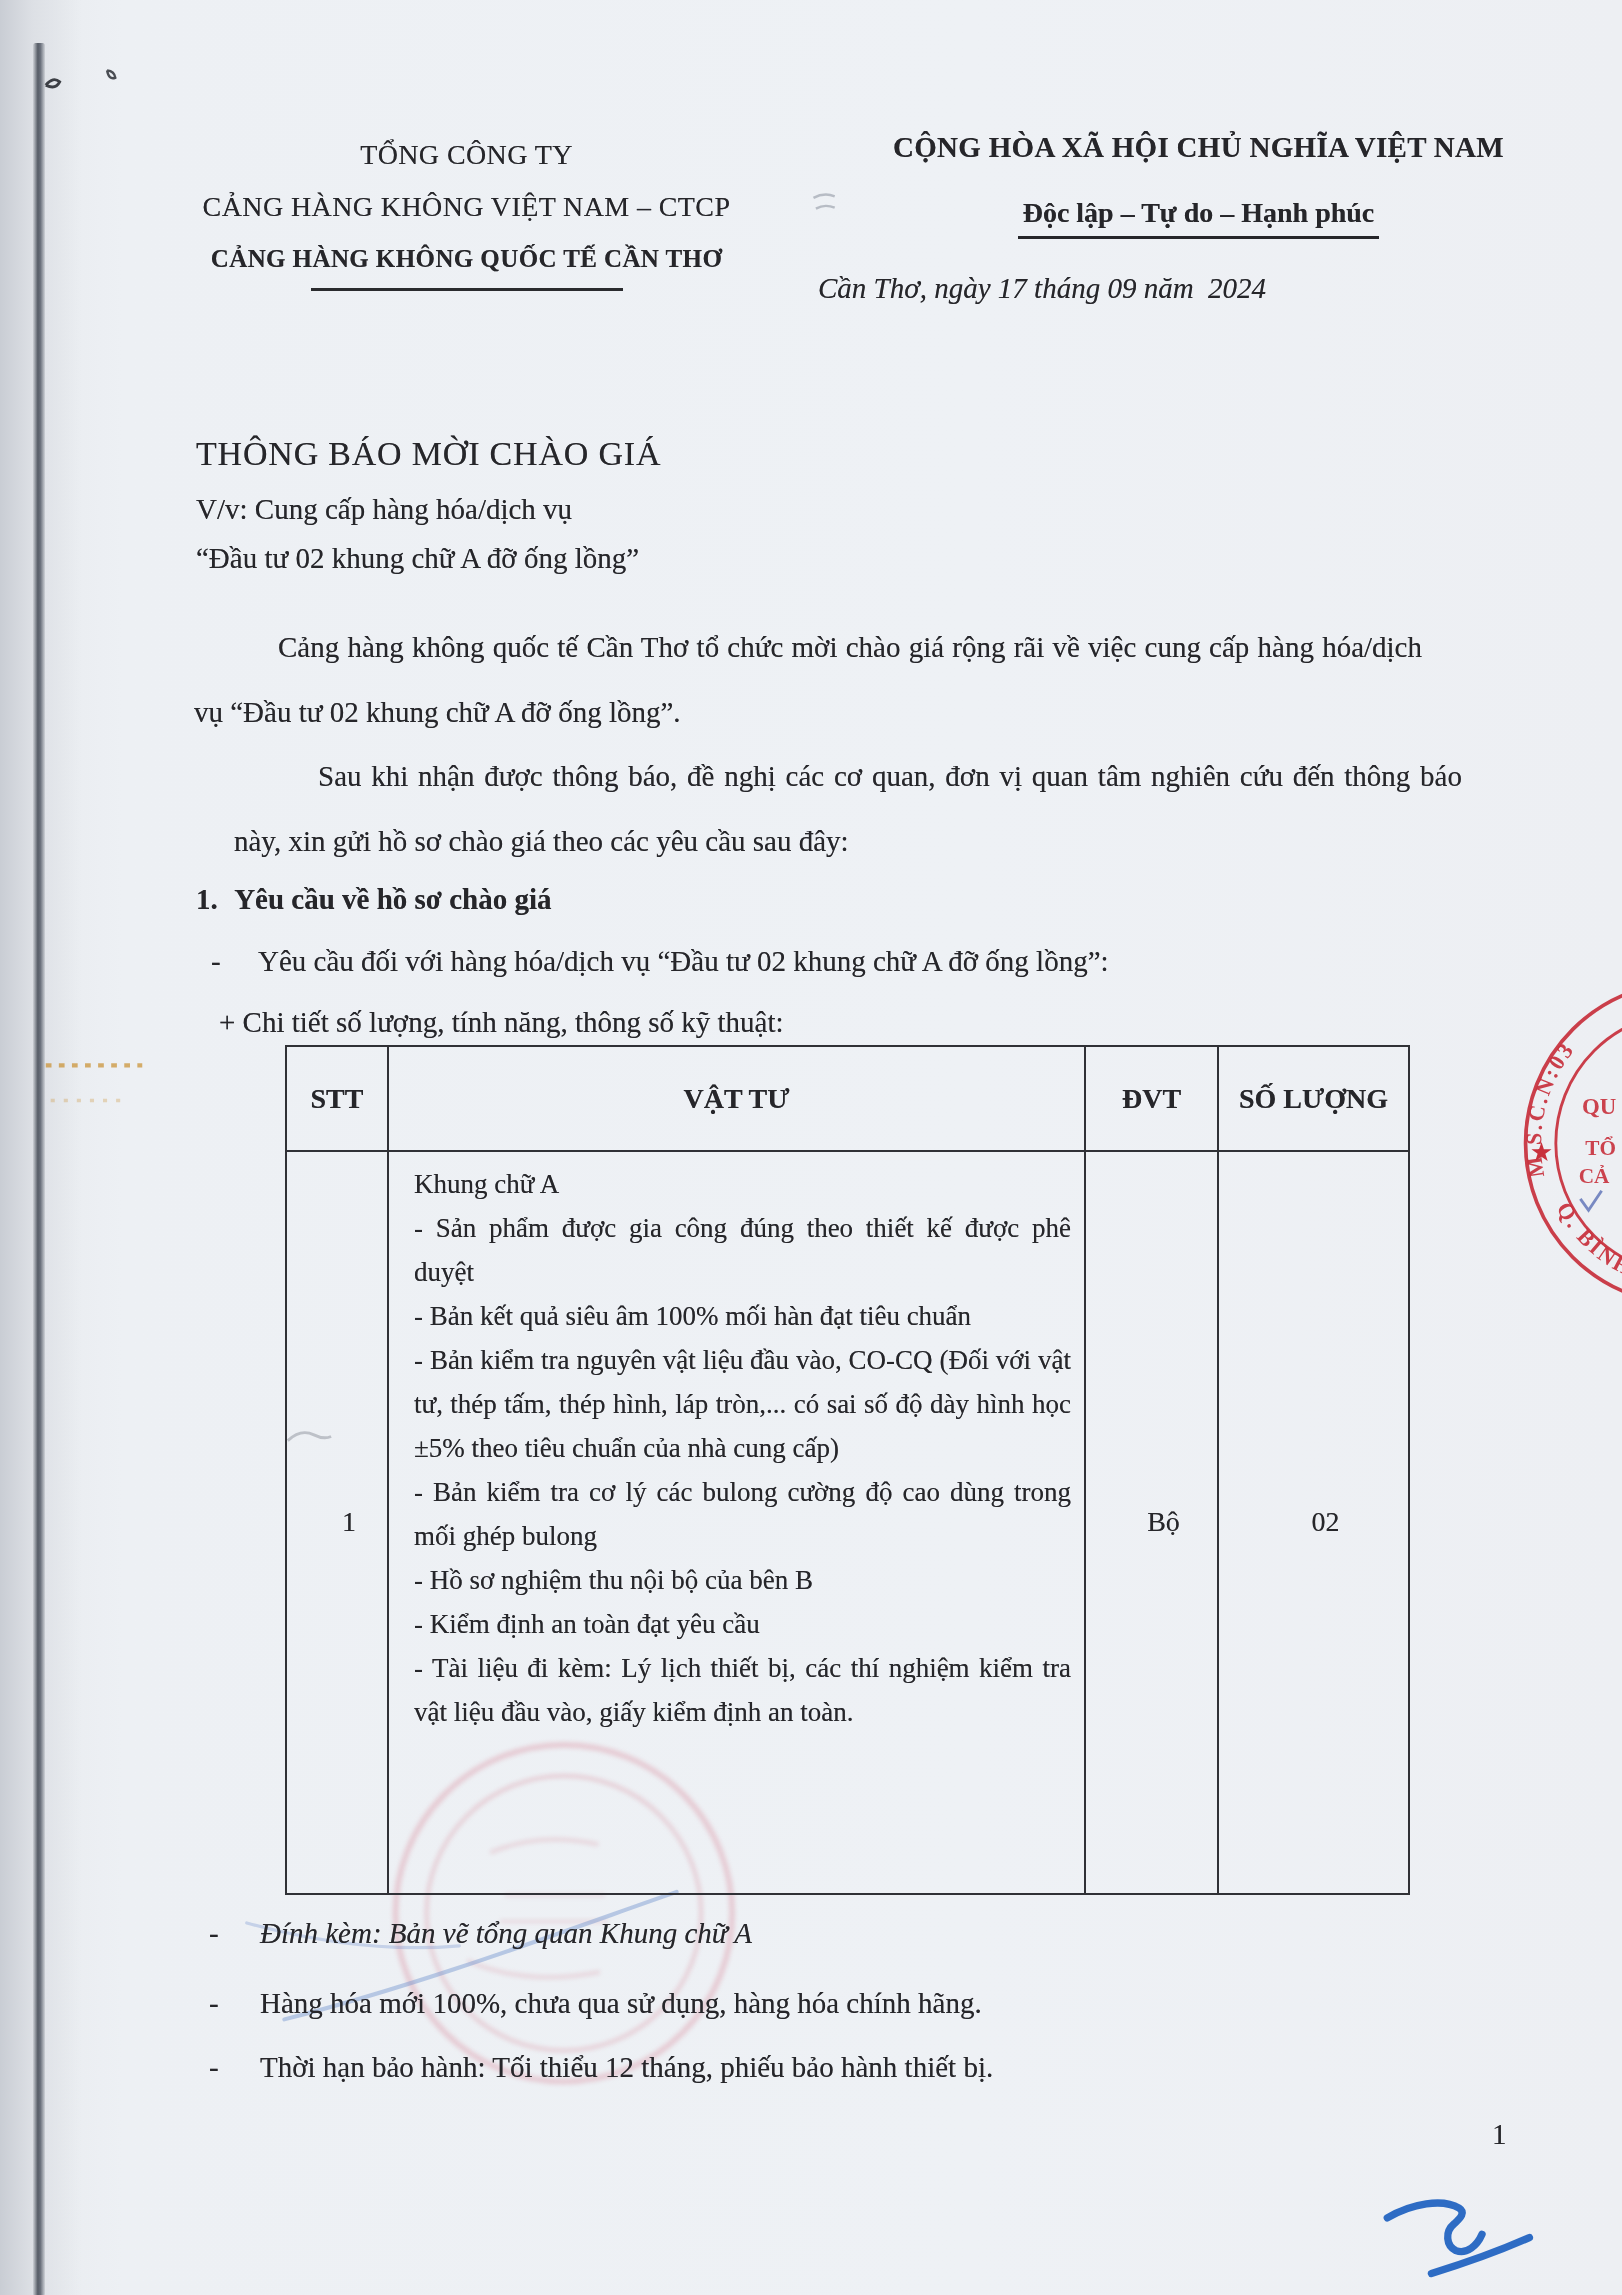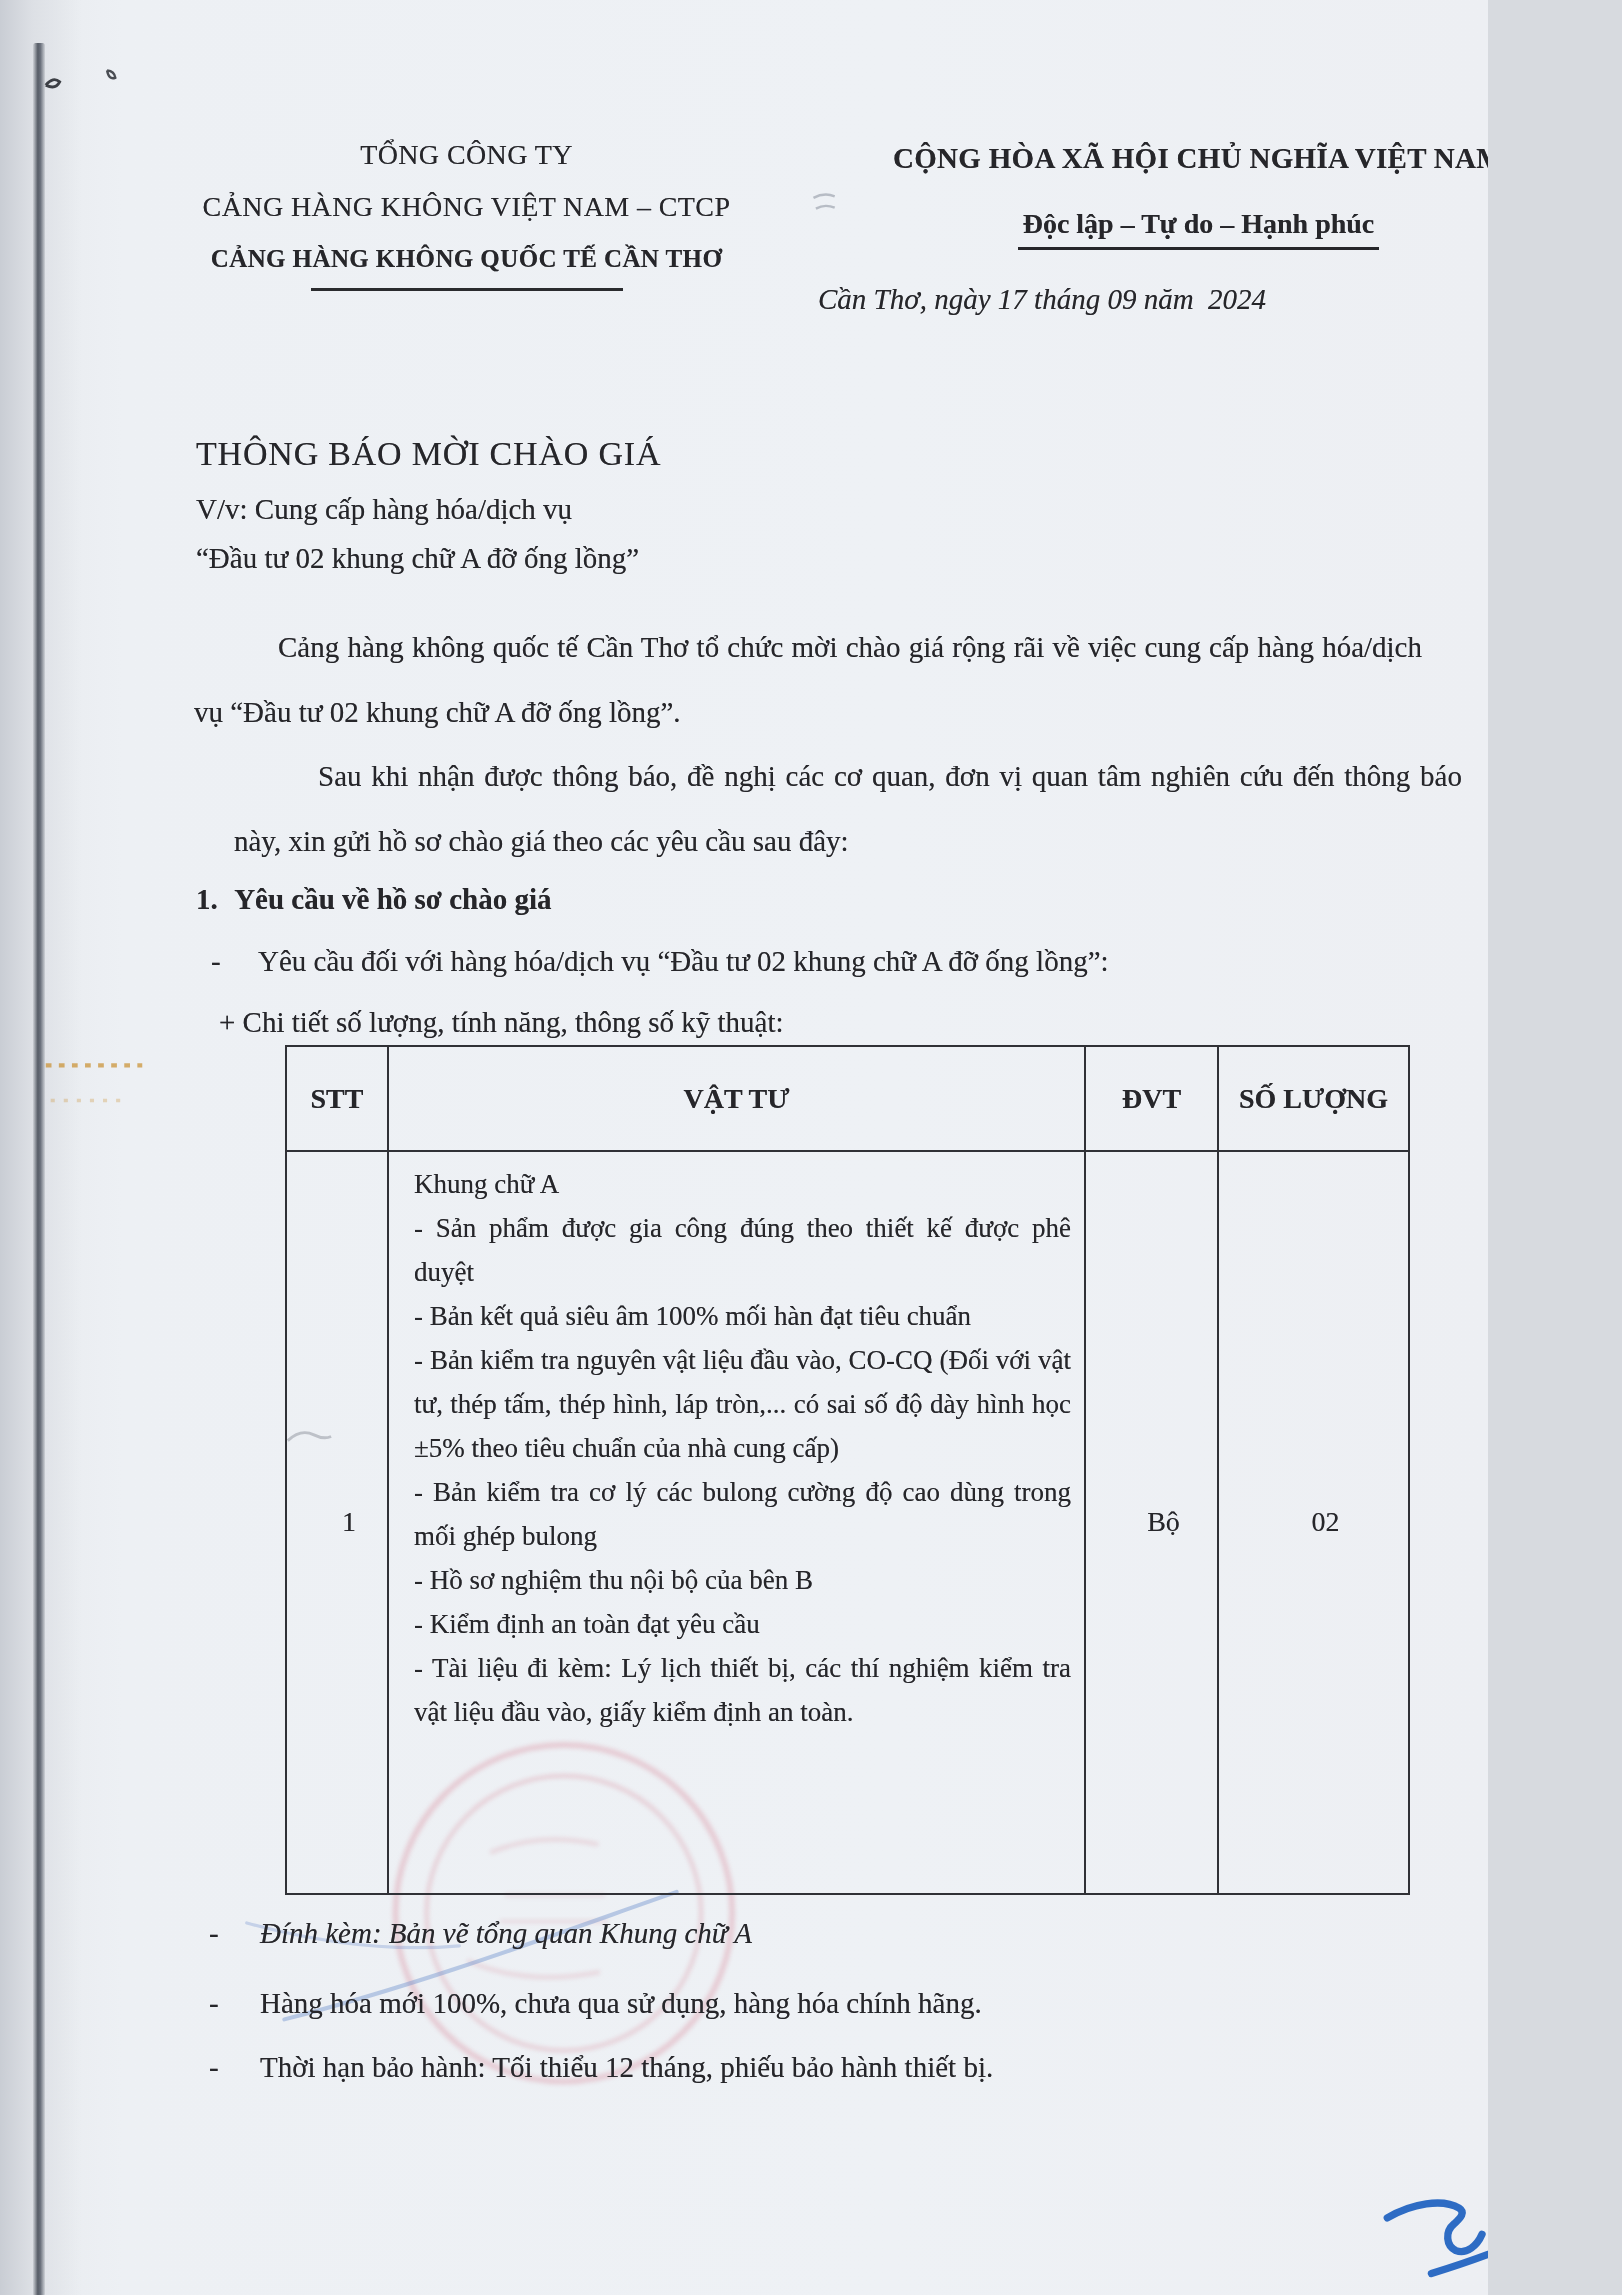--- a/index.html
+++ b/index.html
@@ -1,39 +1,39 @@
 <!DOCTYPE html>
 <html style="font-size:13px"><head>
 <meta charset="utf-8">
 <style>
   html,body{margin:0;padding:0;background:#d7dadf;}
   .page{
     position:relative;
-    width:1488px;height:2295px;
+    width:1622px;height:2295px;
     background:linear-gradient(90deg,#e7eaee 0px,#edf0f4 123px,#eef1f5 60%,#edeff3 100%);
     overflow:hidden;
     font-family:"Liberation Serif","DejaVu Serif",serif;
     color:#26262a;
   }
   .txt{ text-shadow:0 0 0.5px rgba(35,35,40,0.55); }
 
   
   .edge-band{position:absolute;left:0;top:0;width:82px;height:100%;
     background:linear-gradient(90deg,#c9cdd4 0%,#dde0e5 40%,rgba(238,241,245,0) 100%);}
   .edge-line{position:absolute;left:33px;top:43px;width:12.3px;height:2253px;
     background:linear-gradient(90deg,rgba(96,102,112,0.12),#565c66 40%,#6b717c 62%,rgba(110,116,126,0.15));
     border-radius:2.5px;}
 
   
   .hdr-left{position:absolute;top:129px;left:78px;width:777px;text-align:center;
     font-size:28px;line-height:52px;letter-spacing:0.4px;}
   .hdr-left .l3{font-weight:bold;font-size:25px;}
   .hdr-rule{margin:3.3px auto 0;width:312px;border-top:3.3px solid #2a2b2e;}
 
-  .hdr-right{position:absolute;top:138px;left:818px;width:761px;text-align:center;}
+  .hdr-right{position:absolute;top:127px;left:818px;width:761px;text-align:center;}
   .hdr-right .l1{font-weight:bold;font-size:29px;line-height:41px;letter-spacing:0.3px;}
   .hdr-right .l2{display:inline-block;font-weight:bold;font-size:28px;line-height:36px;
     margin-top:11.4px;padding:0 4.9px 4.9px;border-bottom:3.3px solid #26262a;}
   .dateline{margin-top:33px;font-style:italic;font-size:29px;text-align:left;
     padding-right:57px;white-space:pre;}
 
   
   .title-block{position:absolute;top:435px;left:196px;width:1235px;font-weight:normal;}
   .title-block .t1{font-size:34px;letter-spacing:0.8px;margin-bottom:19.6px;}
   .title-block .t2{font-size:29px;margin-bottom:16.4px;}

